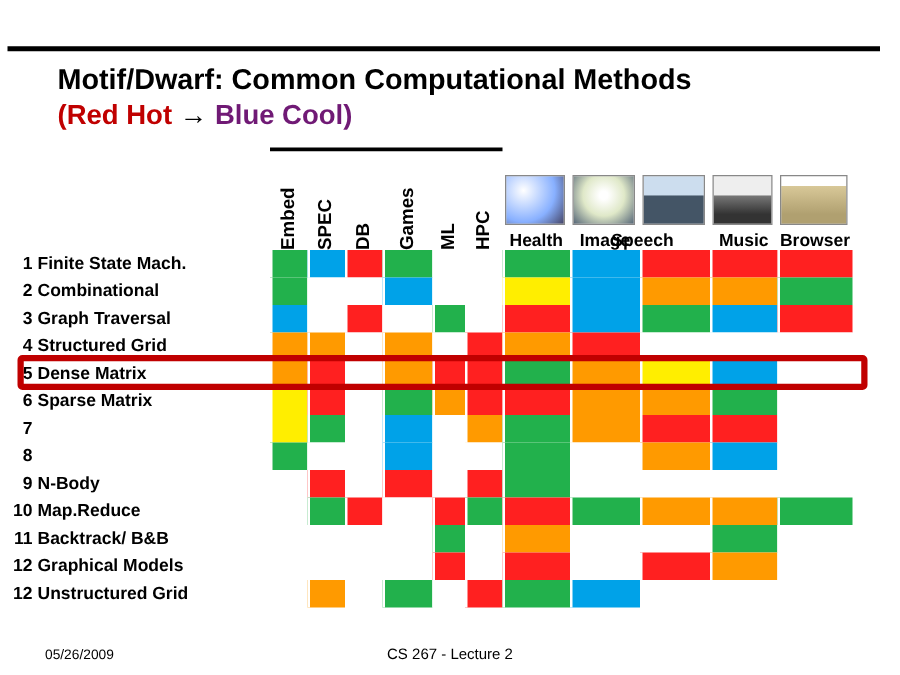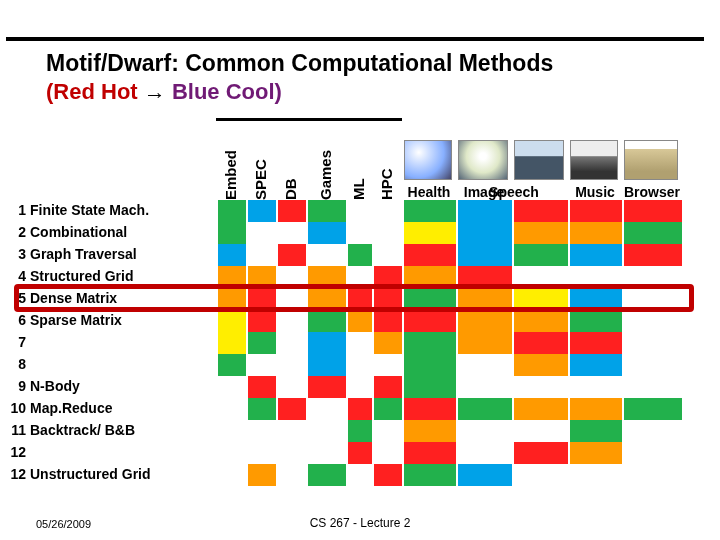--- a/index.html
+++ b/index.html
@@ -233,20 +233,21 @@
           <div class="cell c-green" style="left: 340px; width: 26px;"></div>
           <div class="cell c-white" style="left: 366px; width: 30px;"></div>
           <div class="cell c-orange" style="left: 396px; width: 54px;"></div>
           <div class="cell c-white" style="left: 450px; width: 56px;"></div>
           <div class="cell c-white" style="left: 506px; width: 56px;"></div>
           <div class="cell c-green" style="left: 562px; width: 54px;"></div>
           <div class="cell c-white" style="left: 616px; width: 60px;"></div>
         </div>
         <div class="row">
           <div class="row-num">12</div>
+          <div class="row-label">Graphical Models</div>
           <div class="cell c-white" style="left: 210px; width: 30px;"></div>
           <div class="cell c-white" style="left: 240px; width: 30px;"></div>
           <div class="cell c-white" style="left: 270px; width: 30px;"></div>
           <div class="cell c-white" style="left: 300px; width: 40px;"></div>
           <div class="cell c-red" style="left: 340px; width: 26px;"></div>
           <div class="cell c-white" style="left: 366px; width: 30px;"></div>
           <div class="cell c-red" style="left: 396px; width: 54px;"></div>
           <div class="cell c-white" style="left: 450px; width: 56px;"></div>
           <div class="cell c-red" style="left: 506px; width: 56px;"></div>
           <div class="cell c-orange" style="left: 562px; width: 54px;"></div>

